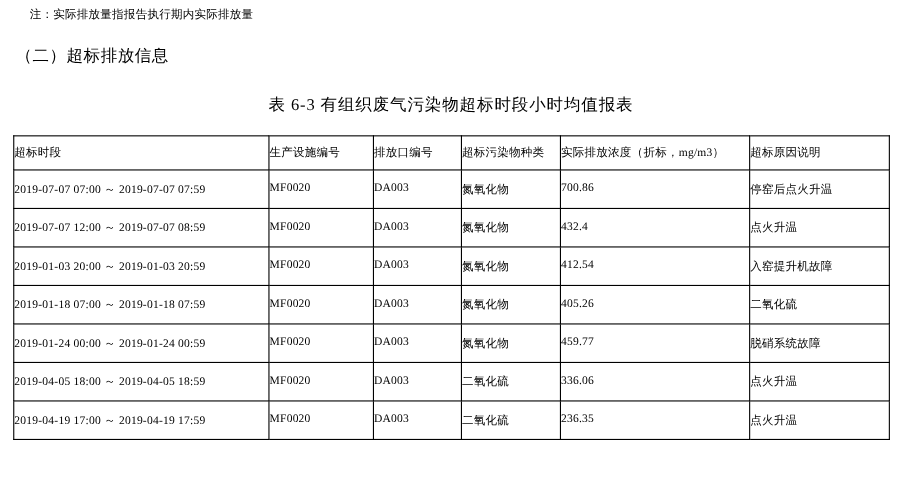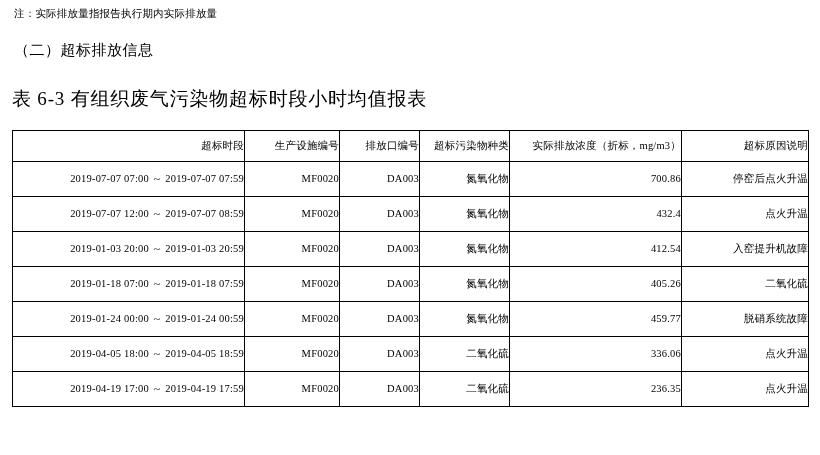--- a/index.html
+++ b/index.html
@@ -20,44 +20,46 @@
     height: 455px;
     box-sizing: border-box;
     padding: 0 12px;
   }
   .note {
     font-size: 10.5px;
     line-height: 1.2;
     padding-top: 8px;
     padding-left: 2px;
     letter-spacing: 0.2px;
+    margin-left: 13px;
   }
   .section-title {
     font-size: 15px;
     padding-top: 20px;
     padding-left: 2px;
     letter-spacing: 0.5px;
   }
   .table-title {
-    font-size: 19px;
+    text-align: center;
+    font-size: 15px;
     padding-top: 26px;
     padding-bottom: 18px;
     letter-spacing: 0.8px;
   }
   table.data {
     border-collapse: collapse;
     width: 796px;
     margin: 0 auto;
     table-layout: fixed;
   }
   table.data th, table.data td {
     border: 1px solid #000000;
     font-weight: normal;
     font-size: 10.5px;
-    text-align: right;
+    text-align: left;
     vertical-align: middle;
     padding: 0;
     height: 34px;
     letter-spacing: 0.2px;
   }
   table.data thead th {
     height: 30px;
     font-size: 10.5px;
   }
   .col-period  { width: 232px; }

